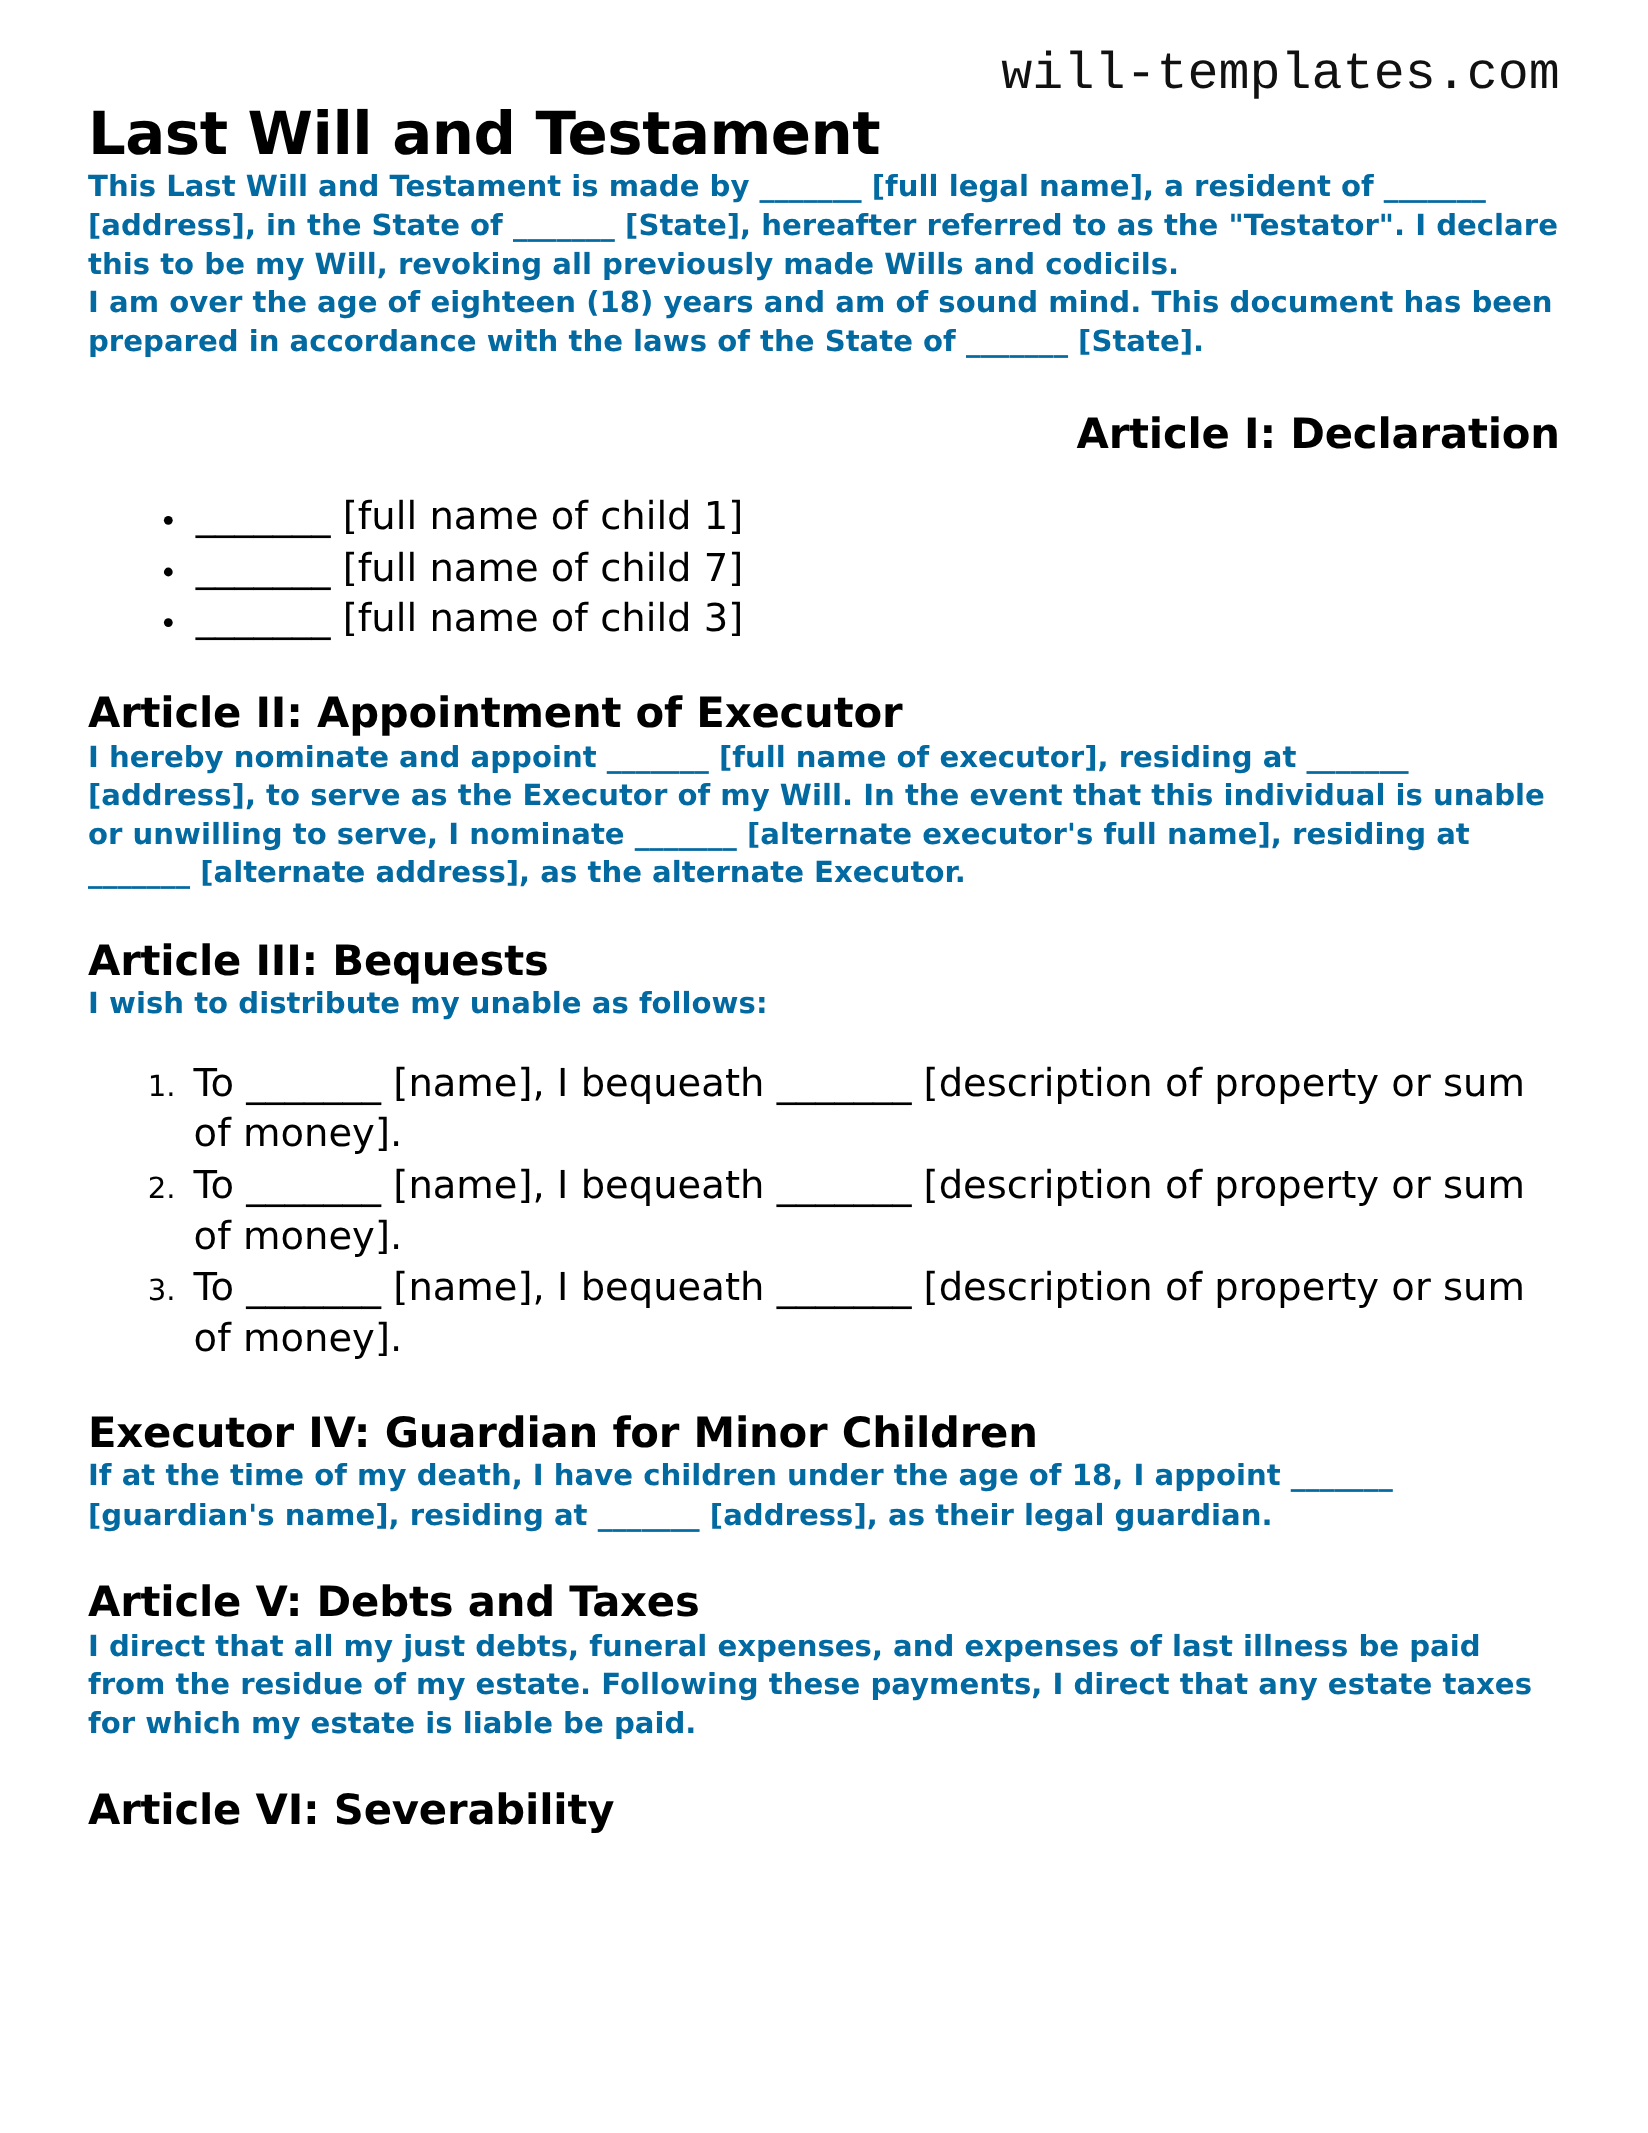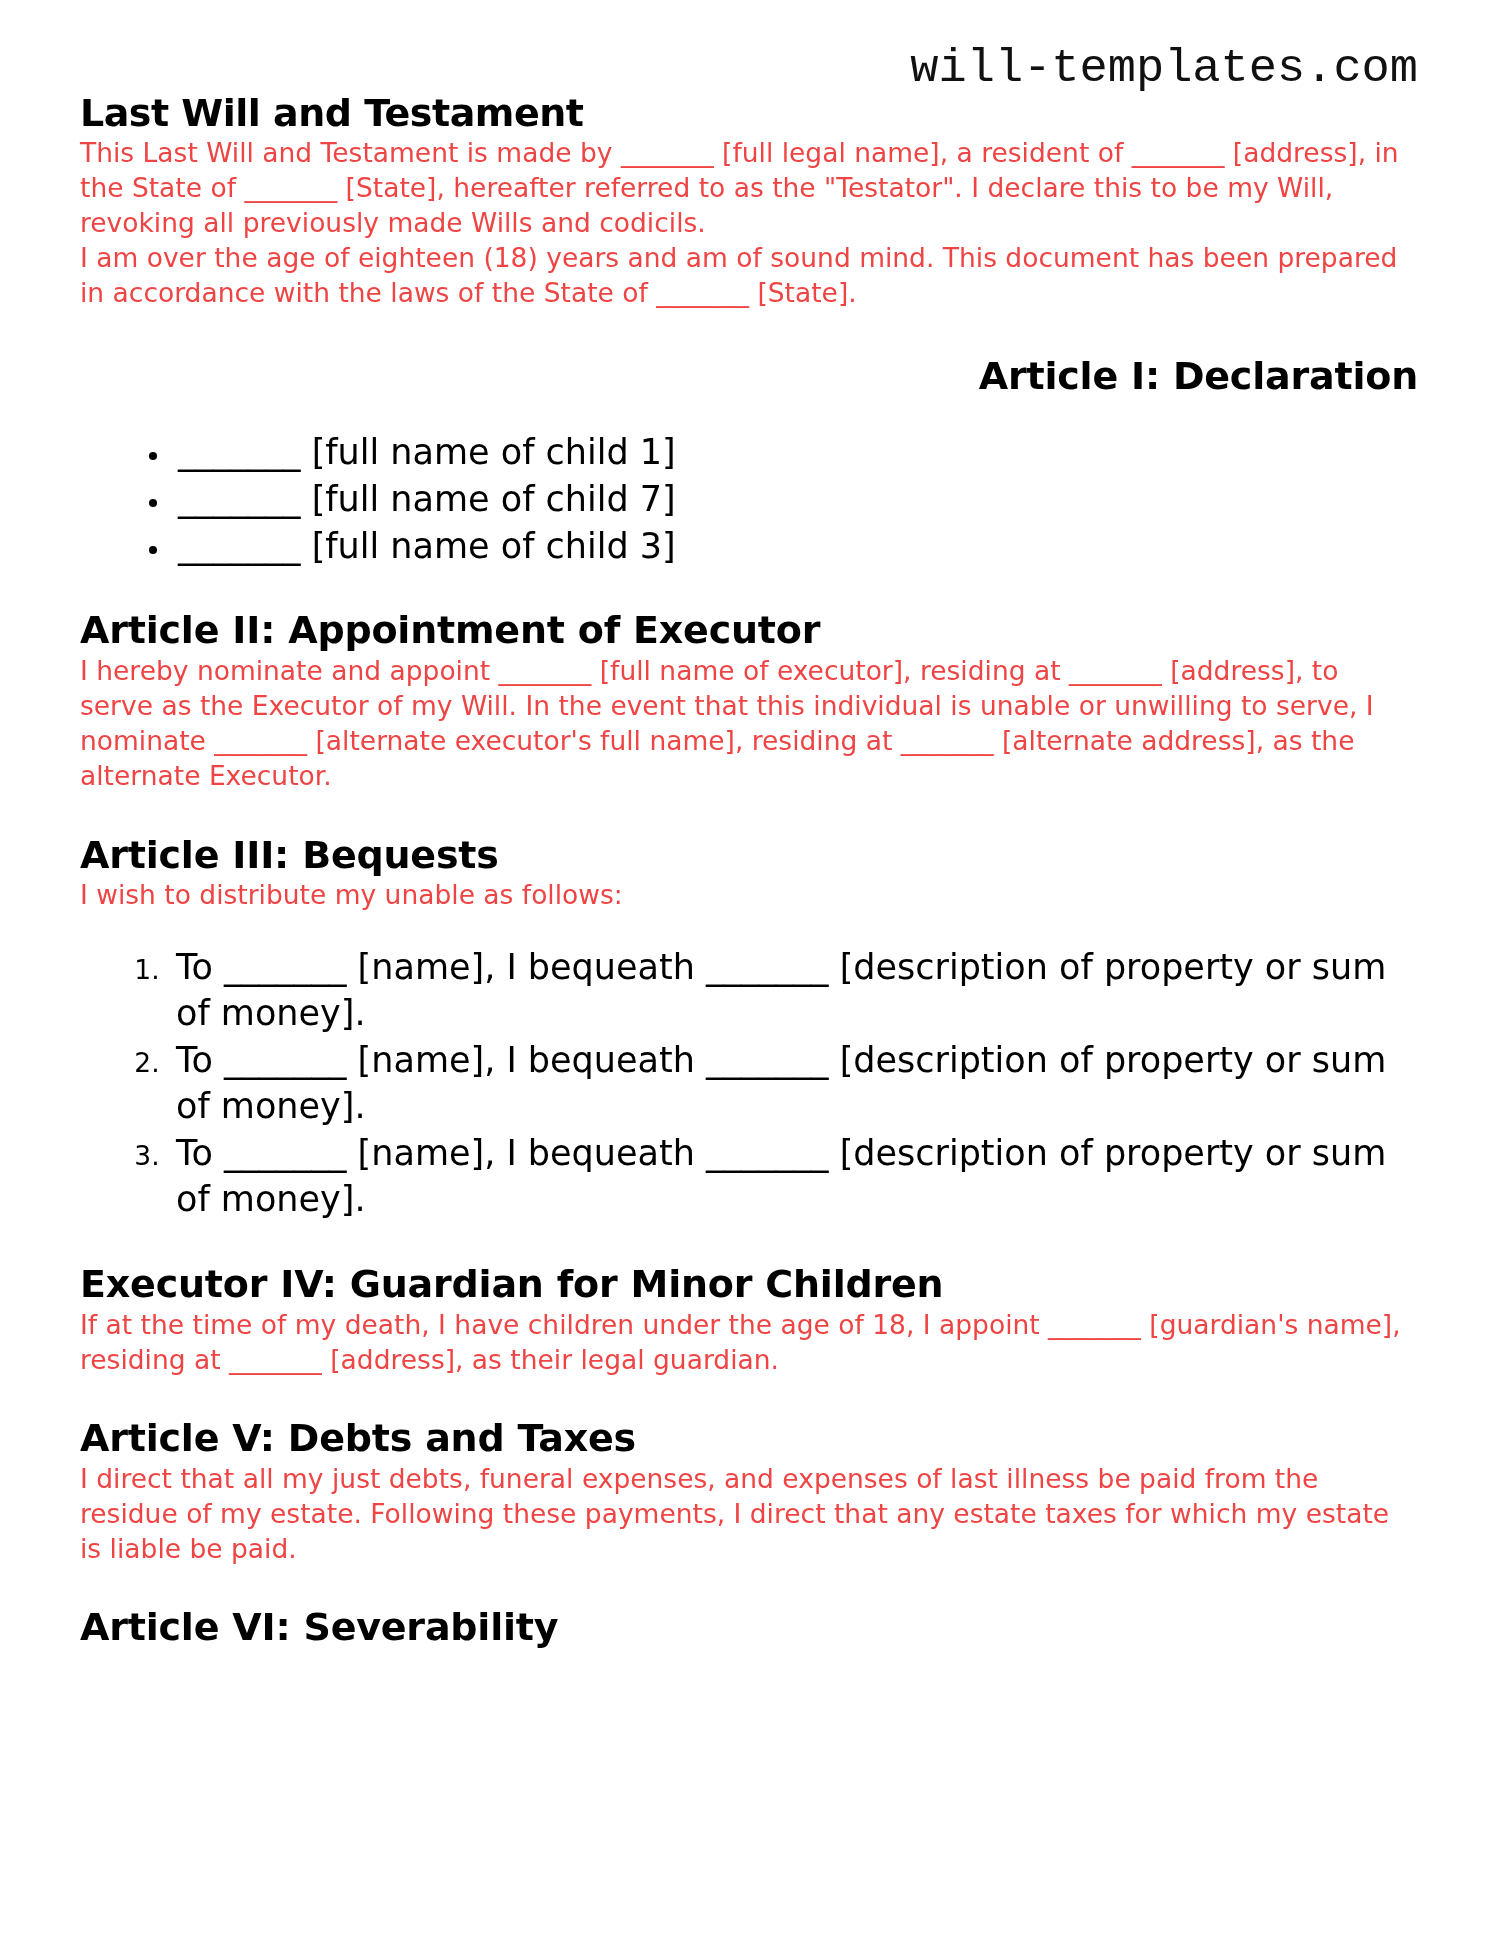--- a/index.html
+++ b/index.html
@@ -40,21 +40,21 @@
     line-height: 1;
     color: #111111;
     letter-spacing: 0px;
     white-space: nowrap;
   }
 
   
   .doc-title {
     font-family: "DejaVu Sans", sans-serif;
     font-weight: bold;
-    font-size: 38px;
+    font-size: 54px;
     line-height: 1.12;
     margin: 0;
     padding: 0 0 0 0;
     letter-spacing: -0.5px;
     color: #000000;
   }
 
   
   .article-heading {
     font-family: "DejaVu Sans", sans-serif;
@@ -69,22 +69,23 @@
 
   .h-gap-1 { margin-top: 44px; text-align: right; }
   .h-gap-2 { margin-top: 40px; }
 
   
   p.body {
     font-size: 26.5px;
     line-height: 1.33;
     margin: 0;
     padding: 0;
-    color: #ef4444;
+    color: #0369a1;
     max-width: 1338px;
+    font-weight: bold;
   }
 
   .p-gap-first { margin-top: 52px; }
   .p-gap      { margin-top: 34px; }
   .p-after-h  { margin-top: 34px; }
 
   
   ul.doc-list, ol.doc-list {
     margin: 31px 0 0 0;
     padding-left: 86px;

